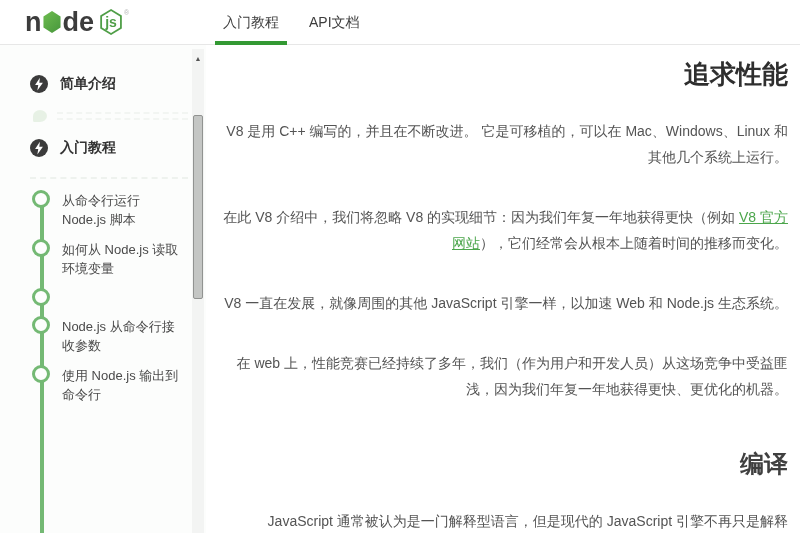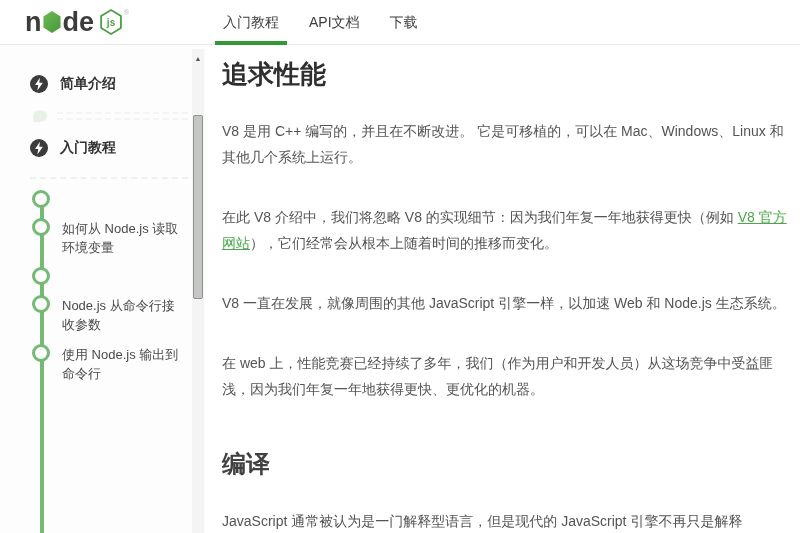--- a/index.html
+++ b/index.html
@@ -12,21 +12,21 @@
   .logo-letter { font-size:27px; font-weight:bold; color:#3c3c3c; letter-spacing:0; line-height:30px; }
   .hex-o { display:inline-block; width:19px; height:22px; margin:0 1px;
     background:linear-gradient(135deg,#6ebd4f 0%,#46953c 100%);
     clip-path:polygon(50% 0%,95% 25%,95% 75%,50% 100%,5% 75%,5% 25%); }
   .js-badge { position:relative; width:24px; height:26px; margin-left:5px;
     background:#4f9e47; clip-path:polygon(50% 0%,95% 25%,95% 75%,50% 100%,5% 75%,5% 25%);
     display:flex; align-items:center; justify-content:center; }
   .js-badge-inner { width:20px; height:22px; background:#fff;
     clip-path:polygon(50% 0%,95% 25%,95% 75%,50% 100%,5% 75%,5% 25%);
     display:flex; align-items:center; justify-content:center;
-    font-size:10px; font-weight:bold; color:#4f9e47; }
+    font-size:14px; font-weight:bold; color:#4f9e47; }
   .reg-mark { font-size:7px; color:#b5b5b5; margin-left:1px; align-self:flex-start; margin-top:2px; }
 
   .nav { position:absolute; left:215px; top:0; height:45px; display:flex; gap:14px; }
   .nav-item { height:45px; display:flex; align-items:center; padding:0 8px;
     font-size:14px; color:#3d3d3d; cursor:pointer; border-bottom:4px solid transparent; padding-top:4px; }
   .nav-item.active { border-bottom:4px solid #339933; }
 
   
   .app { display:flex; height:488px; }
 
@@ -53,21 +53,21 @@
   .tl-item { position:relative; display:flex; align-items:flex-start; gap:12px;
     padding:5px 26px 5px 32px; cursor:pointer; }
   .tl-circle { position:relative; z-index:1; flex:0 0 18px; width:18px; height:18px; margin-top:0;
     border:3px solid #74b974; border-radius:50%; background:#fdfefd; }
   .tl-item.active .tl-circle { background:#7cbd78; border-color:#7cbd78; width:20px; height:20px; flex-basis:20px; }
   .tl-label { font-size:13px; line-height:19px; color:#4a4a4a; padding-top:1px; }
   .tl-item.active .tl-label { color:#79bb79; }
   .ghost-dashes { flex:1; border-top:2px dashed #eef2ee; margin-top:9px; }
 
   
-  .content { flex:1; padding:12px 12px 0 16px; background:#fff; }
+  .content { flex:1; padding:12px 12px 0 16px; background:#fff;text-align:right; }
   .h1 { font-size:26px; font-weight:bold; color:#2e2e2e; margin:0 0 26px 0; }
   .h2 { font-size:24px; font-weight:bold; color:#404040; margin:46px 0 28px 0; }
   .para { font-size:14px; color:#545454; line-height:26px; margin:0 0 34px 0; }
   .green-link { color:#4ca64c; text-decoration:underline; cursor:pointer; }
 </style>
 </head>
 <body>
 
 <div class="header">
   <div class="logo">
@@ -76,21 +76,20 @@
     <span class="logo-letter">d</span>
     <span class="logo-letter">e</span>
     <span class="js-badge">
       <span class="js-badge-inner">js</span>
     </span>
     <span class="reg-mark">®</span>
   </div>
   <div class="nav">
     <div class="nav-item active">入门教程</div>
     <div class="nav-item">API文档</div>
-    <div class="nav-item">下载</div>
   </div>
 </div>
 
 <div class="app">
 
   <div class="sidebar">
 
     <div class="side-section">
       <svg class="bolt" viewBox="0 0 24 24">
         <circle cx="12" cy="12" r="12" fill="#3b3b3b"></circle>
@@ -115,20 +114,21 @@
       <span class="side-section-label">入门教程</span>
     </div>
 
     <div class="ghost-dash-row"></div>
 
     <div class="timeline">
       <div class="tl-line"></div>
 
       <div class="tl-item">
         <span class="tl-circle"></span>
+        <span class="tl-label">从命令行运行 Node.js 脚本</span>
       </div>
       <div class="tl-item">
         <span class="tl-circle"></span>
         <span class="tl-label">如何从 Node.js 读取环境变量</span>
       </div>
       <div class="tl-item">
         <span class="tl-circle"></span>
       </div>
       <div class="tl-item">
         <span class="tl-circle"></span>

